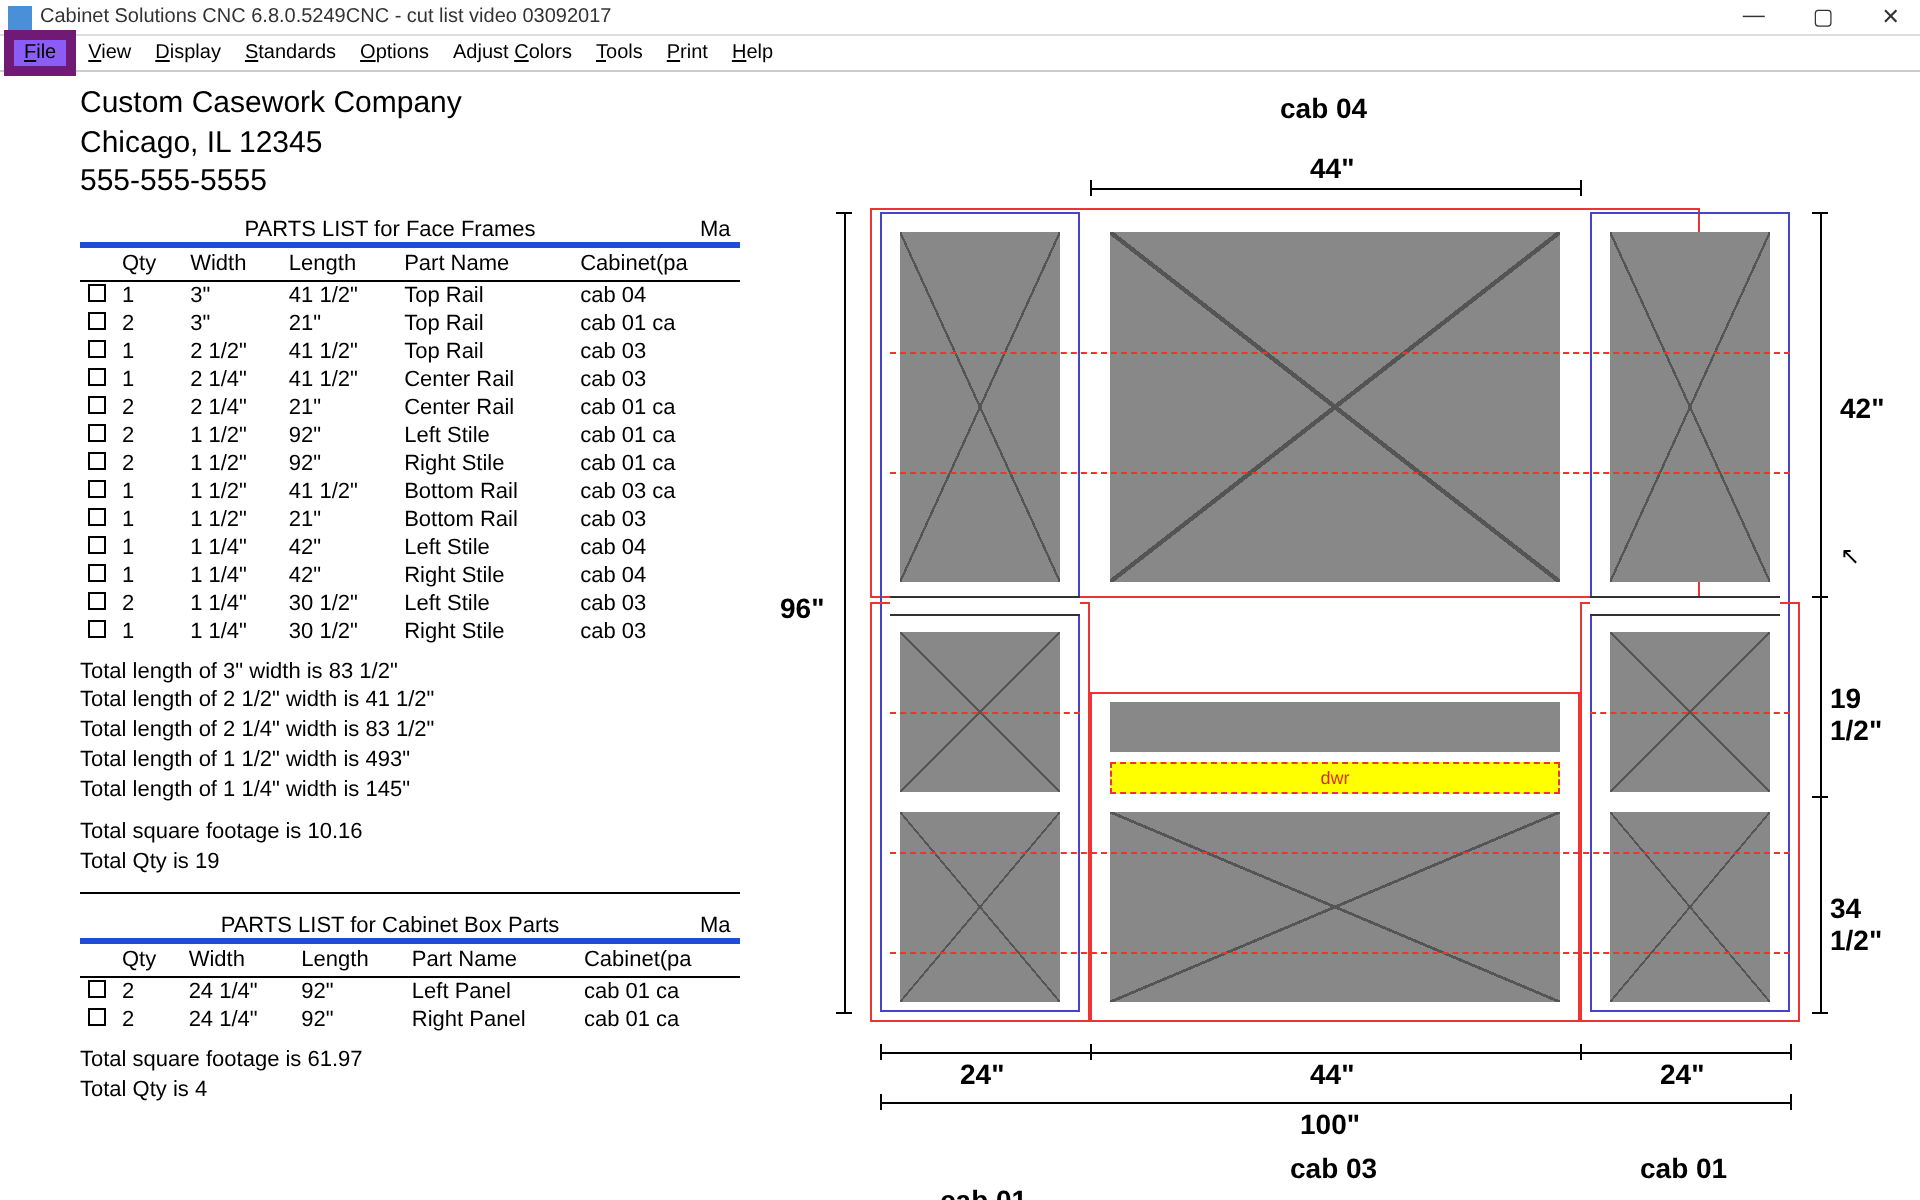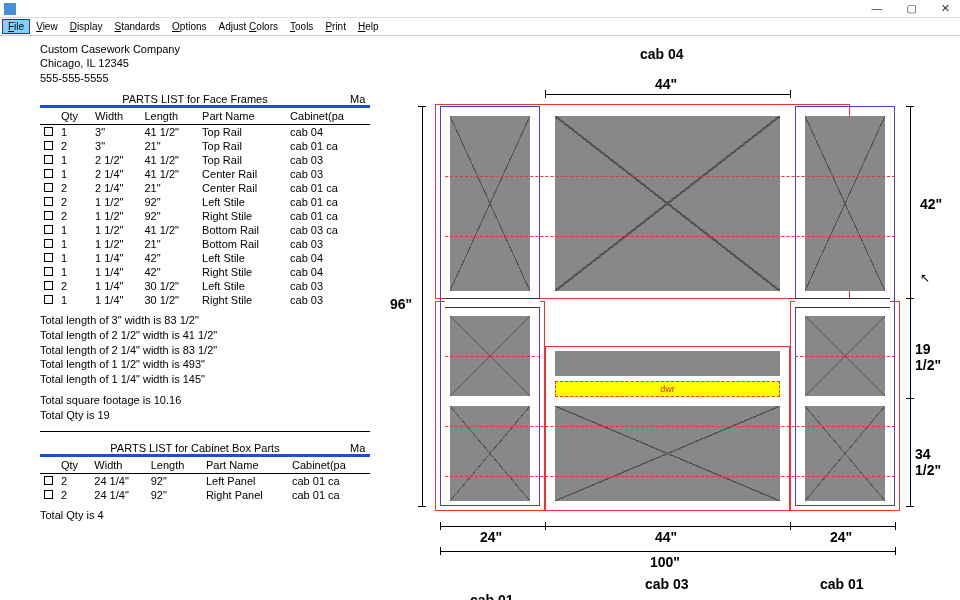--- a/index.html
+++ b/index.html
@@ -3,26 +3,26 @@
 <meta charset="utf-8">
 <style>
 * { box-sizing: border-box; margin: 0; padding: 0; }
 body { font-family: Arial, sans-serif; font-size: 11px; background: #fff; width: 960px; height: 600px; overflow: hidden; position: relative; }
 .titlebar { height: 18px; background: #fff; display: flex; align-items: center; padding: 0 4px; font-size: 10px; color: #333; border-bottom: 1px solid #ddd; }
 .titlebar .icon { width: 12px; height: 12px; background: #4a90d9; margin-right: 4px; }
 .titlebar .controls { margin-left: auto; display: flex; gap: 12px; font-size: 11px; }
 .titlebar .controls span { cursor: default; padding: 0 6px; }
 .menubar { height: 18px; background: #fff; display: flex; align-items: center; padding: 0 2px; font-size: 10px; border-bottom: 1px solid #ccc; }
 .menubar .item { padding: 2px 6px; cursor: default; }
-.menubar .item.active { background: #7dd3fc; border: 1px solid #701a75; padding: 1px 5px; }
+.menubar .item.active { background: #8b5cf6; border: 5px solid #701a75; padding: 1px 5px; }
 .menubar .item u { text-decoration: underline; }
 .content { display: flex; height: 564px; }
 .left { width: 380px; padding: 6px 10px 6px 40px; overflow: hidden; }
 .right { flex: 1; position: relative; padding: 10px; }
-.company { font-size: 11px; line-height: 1.3; margin-bottom: 8px; }
+.company { font-size: 15px; line-height: 1.3; margin-bottom: 8px; }
 .list-title-row { display: flex; }
 .list-title-row .title { flex: 1; text-align: center; }
 .list-title-row .ma { width: 20px; text-align: left; }
 table { width: 100%; border-collapse: collapse; font-size: 11px; }
 th { text-align: left; font-weight: normal; border-top: 3px solid #1d4ed8; border-bottom: 1px solid #000; padding: 2px 4px; }
 td { padding: 1px 4px; white-space: nowrap; }
 td.chk { width: 16px; }
 td.chk .box { display: inline-block; width: 9px; height: 9px; border: 1px solid #000; }
 .totals { font-size: 11px; line-height: 1.35; margin-top: 6px; }
 .totals .sep { height: 6px; }
@@ -44,20 +44,21 @@
 .reddash-h { position: absolute; border-top: 1px dashed #e33; height: 0; }
 .dwr { position: absolute; background: #ffff00; border: 1px dashed #e33; text-align: center; font-size: 9px; color: #c33; line-height: 14px; }
 .hgap { position: absolute; background: #fff; border-top: 1px solid #333; border-bottom: 1px solid #333; }
 .cursor { position: absolute; font-size: 12px; }
 </style>
 </head>
 <body>
 
 <div class="titlebar">
   <div class="icon"></div>
+  <span>Cabinet Solutions CNC 6.8.0.5249CNC - cut list video 03092017</span>
   <div class="controls">
     <span>—</span>
     <span>▢</span>
     <span>✕</span>
   </div>
 </div>
 
 <div class="menubar">
   <span class="item active"><u>F</u>ile</span>
   <span class="item"><u>V</u>iew</span>
@@ -245,20 +246,21 @@
             <td>2</td>
             <td>24 1/4"</td>
             <td>92"</td>
             <td>Right Panel</td>
             <td>cab 01 ca</td>
           </tr>
         </tbody>
     </table>
 
     <div class="totals">
+      <div>Total square footage is 61.97</div>
       <div>Total Qty is 4</div>
     </div>
   </div>
 
   <div class="right">
     <div class="draw">
       <div class="lbl" style="left:250px;top:0">cab 04</div>
       <div class="dim" style="left:265px;top:30px">44"</div>
       <div class="dimline-h" style="left:155px;top:48px;width:245px"></div>
       <div class="tick-v" style="left:155px;top:44px"></div>

